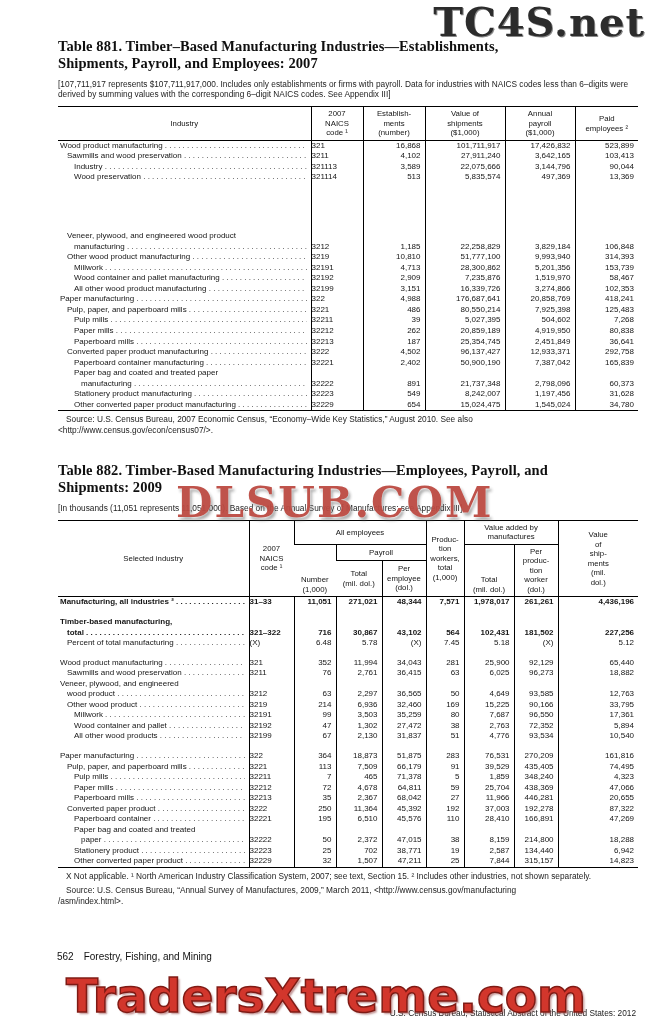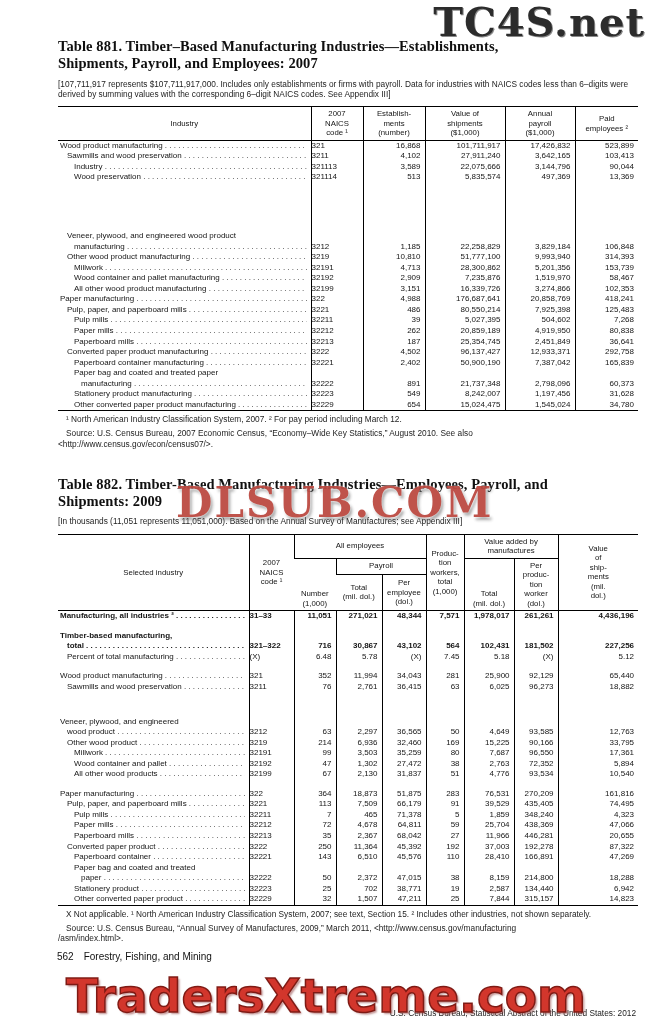--- a/index.html
+++ b/index.html
@@ -298,21 +298,20 @@
             </td>
             <td class="naics">32229</td>
             <td class="num">654</td>
             <td class="num">15,024,475</td>
             <td class="num">1,545,024</td>
             <td class="num">34,780</td>
           </tr>
         </tbody>
     </table>
 
-    <p class="fn">¹ North American Industry Classification System, 2007. ² For pay period including March 12.</p>
     <p class="fn">Source: U.S. Census Bureau, 2007 Economic Census, “Economy–Wide Key Statistics,” August 2010. See also
 &lt;http://www.census.gov/econ/census07/&gt;.</p>
   </section>
 
   <div class="sect-gap"></div>
 
   <section>
     <h1 class="tbl-title">Table 882. Timber-Based Manufacturing Industries—Employees, Payroll, and
 Shipments: 2009</h1>
     <p class="tbl-note">[In thousands (11,051 represents 11,051,000). Based on the Annual Survey of Manufactures; see Appendix III]</p>
@@ -454,21 +453,21 @@
             <td class="num">76</td>
             <td class="num">2,761</td>
             <td class="num">36,415</td>
             <td class="num">63</td>
             <td class="num">6,025</td>
             <td class="num">96,273</td>
             <td class="num">18,882</td>
           </tr>
           <tr>
             <td class="stub">
-              <div class="stub-line" style="padding-left: 2px; margin-top: 24px;"><span>Veneer, plywood, and engineered</span></div>
+              <div class="stub-line" style="padding-left: 2px;"><span>Veneer, plywood, and engineered</span></div>
               <div class="stub-line" style="padding-left: 9px;"><span>wood product</span><span class="dots"> . . . . . . . . . . . . . . . . . . . . . . . . . . . . . . . . . . . . . . . . . . . . . . . . . . . . . . . . . . . . . . . . . . . . . . . . . . . . . . . . . . . . . . . . . . . . . . . . . . . . . . . . . . . . . . . . . . . . . . . . . . . . . . . . . . . . . . . . . . . . </span></div>
             </td>
             <td class="naics">3212</td>
             <td class="num">63</td>
             <td class="num">2,297</td>
             <td class="num">36,565</td>
             <td class="num">50</td>
             <td class="num">4,649</td>
             <td class="num">93,585</td>
             <td class="num">12,763</td>
@@ -612,21 +611,21 @@
             <td class="num">192</td>
             <td class="num">37,003</td>
             <td class="num">192,278</td>
             <td class="num">87,322</td>
           </tr>
           <tr>
             <td class="stub">
               <div class="stub-line" style="padding-left: 16px;"><span>Paperboard container</span><span class="dots"> . . . . . . . . . . . . . . . . . . . . . . . . . . . . . . . . . . . . . . . . . . . . . . . . . . . . . . . . . . . . . . . . . . . . . . . . . . . . . . . . . . . . . . . . . . . . . . . . . . . . . . . . . . . . . . . . . . . . . . . . . . . . . . . . . . . . . . . . . . . . </span></div>
             </td>
             <td class="naics">32221</td>
-            <td class="num">143</td>
+            <td class="num">195</td>
             <td class="num">6,510</td>
             <td class="num">45,576</td>
             <td class="num">110</td>
             <td class="num">28,410</td>
             <td class="num">166,891</td>
             <td class="num">47,269</td>
           </tr>
           <tr>
             <td class="stub">
               <div class="stub-line" style="padding-left: 16px;"><span>Paper bag and coated and treated</span></div>

